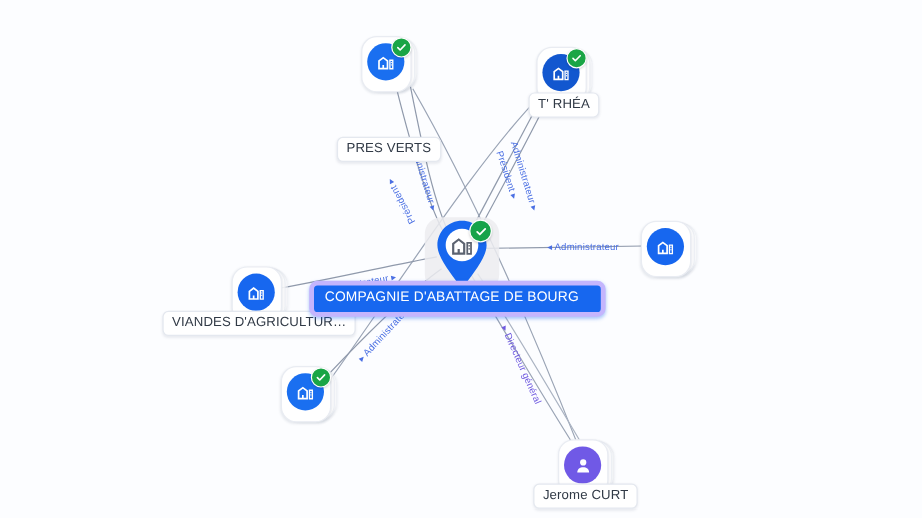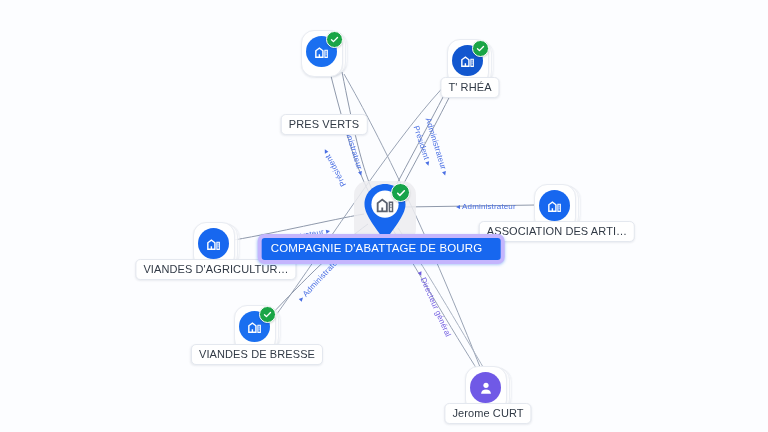--- a/index.html
+++ b/index.html
@@ -291,21 +291,20 @@
       <div class="node-disc" style="background:#1767ef;">
         <svg width="17" height="17" viewBox="0 0 24 24" fill="#ffffff">
           <path d="M3 21V10.5L9 6l6 4.5V21H3zm2-2h3v-3.2h2V19h3v-7.6L9 8.4 5 11.4V19z"></path>
           <path d="M16 21V9.4h5V21h-5zm1.6-1.6h1.8V11h-1.8v8.4z"></path>
           <rect x="17.9" y="12.2" width="1.2" height="1.4"></rect>
           <rect x="17.9" y="15" width="1.2" height="1.4"></rect>
         </svg>
       </div>
     </div>
   </div>
-  <div class="node-label" style="left:557px; top:221px;">ASSOCIATION DES ARTI…</div>
 
   <div class="node" style="left:216px; top:245px;">
     <div class="node-stack">
       <div class="stack-card c3"></div>
       <div class="stack-card c2"></div>
       <div class="stack-card c1"></div>
       <div class="node-disc" style="background:#1767ef;">
         <svg width="17" height="17" viewBox="0 0 24 24" fill="#ffffff">
           <path d="M3 21V10.5L9 6l6 4.5V21H3zm2-2h3v-3.2h2V19h3v-7.6L9 8.4 5 11.4V19z"></path>
           <path d="M16 21V9.4h5V21h-5zm1.6-1.6h1.8V11h-1.8v8.4z"></path>
@@ -330,21 +329,20 @@
           <rect x="17.9" y="15" width="1.2" height="1.4"></rect>
         </svg>
       </div>
       <div class="verified-badge">
         <svg width="9" height="9" viewBox="0 0 24 24" fill="none" stroke="#ffffff" stroke-width="3.6" stroke-linecap="round" stroke-linejoin="round">
             <path d="M4 12.5l5.2 5.2L20 6.5"></path>
           </svg>
       </div>
     </div>
   </div>
-  <div class="node-label" style="left:257px; top:344px;">VIANDES DE BRESSE</div>
 
   <div class="node" style="left:488px; top:389px;">
     <div class="node-stack">
       <div class="stack-card c3"></div>
       <div class="stack-card c2"></div>
       <div class="stack-card c1"></div>
       <div class="node-disc" style="background:#7059e6;">
         <svg width="16" height="16" viewBox="0 0 24 24" fill="#ffffff">
           <circle cx="12" cy="8" r="3.9"></circle>
           <path d="M4.6 20.5c0-4.1 3.3-6.4 7.4-6.4s7.4 2.3 7.4 6.4H4.6z"></path>

